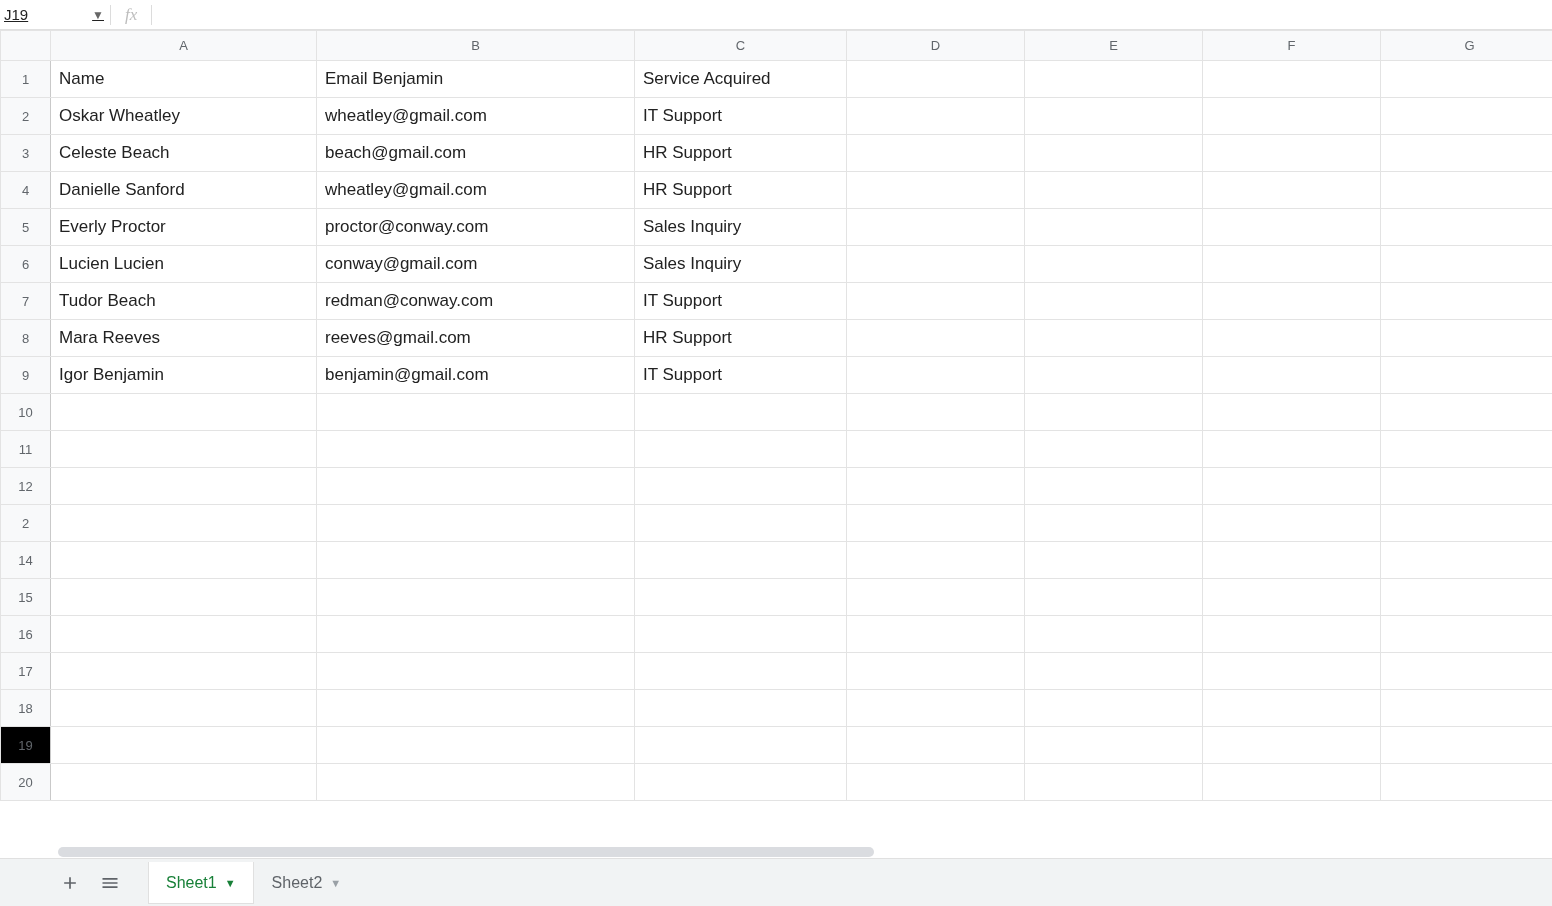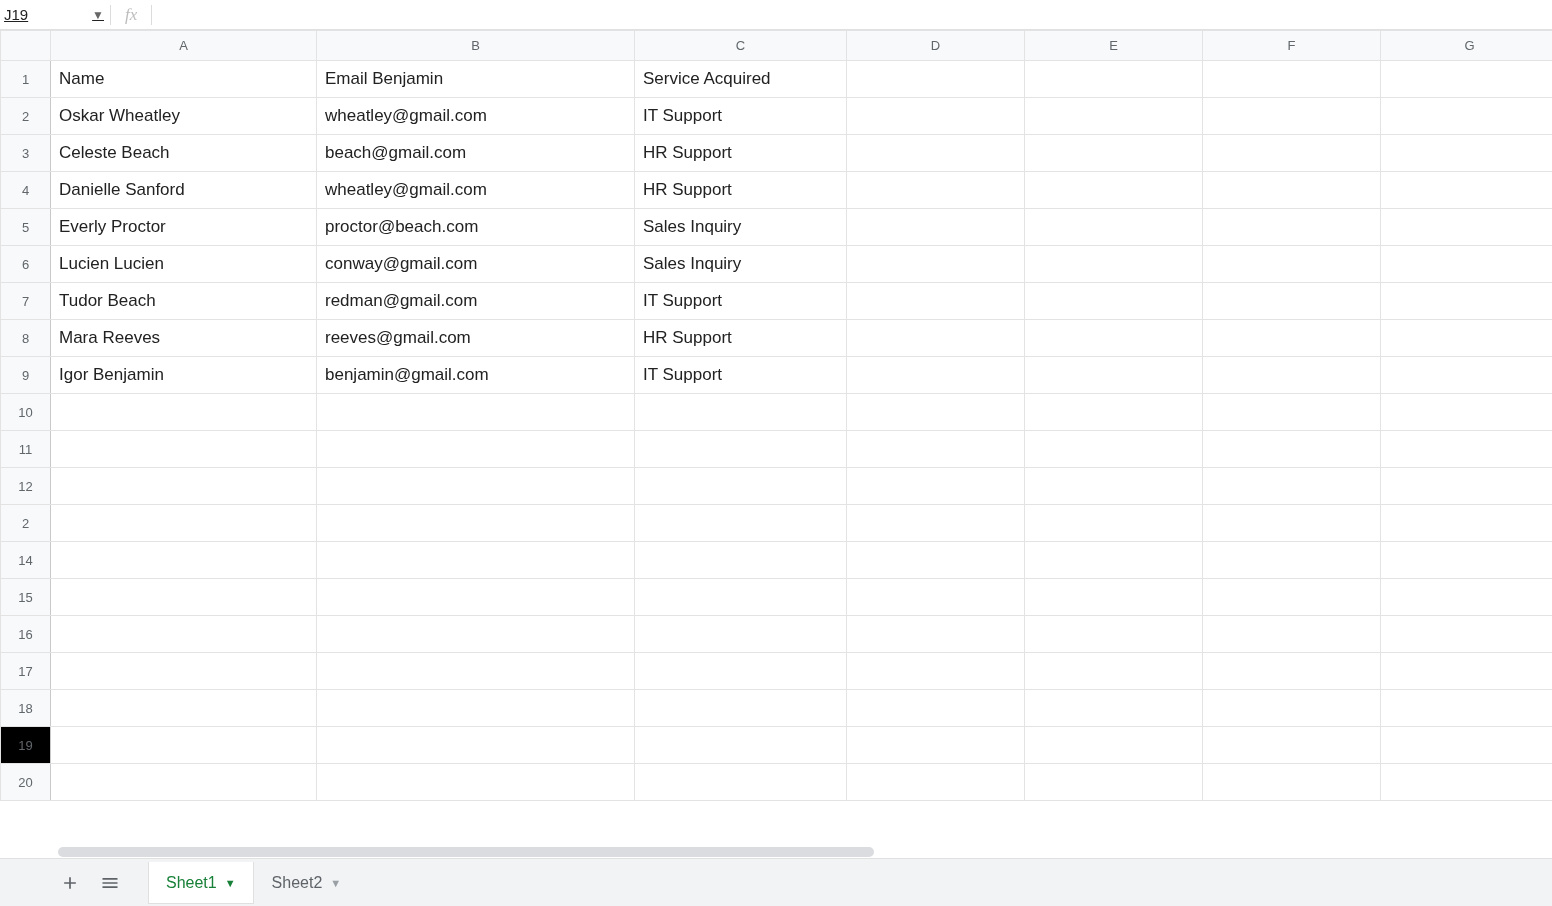--- a/index.html
+++ b/index.html
@@ -260,41 +260,41 @@
           <td class="cell c-B">wheatley@gmail.com</td>
           <td class="cell c-C">HR Support</td>
           <td class="cell c-D"></td>
           <td class="cell c-E"></td>
           <td class="cell c-F"></td>
           <td class="cell c-G"></td>
         </tr>
         <tr>
           <th class="row-head">5</th>
           <td class="cell c-A">Everly Proctor</td>
-          <td class="cell c-B">proctor@beach.com</td>
+          <td class="cell c-B">proctor@conway.com</td>
           <td class="cell c-C">Sales Inquiry</td>
           <td class="cell c-D"></td>
           <td class="cell c-E"></td>
           <td class="cell c-F"></td>
           <td class="cell c-G"></td>
         </tr>
         <tr>
           <th class="row-head">6</th>
           <td class="cell c-A">Lucien Lucien</td>
           <td class="cell c-B">conway@gmail.com</td>
           <td class="cell c-C">Sales Inquiry</td>
           <td class="cell c-D"></td>
           <td class="cell c-E"></td>
           <td class="cell c-F"></td>
           <td class="cell c-G"></td>
         </tr>
         <tr>
           <th class="row-head">7</th>
           <td class="cell c-A">Tudor Beach</td>
-          <td class="cell c-B">redman@gmail.com</td>
+          <td class="cell c-B">redman@conway.com</td>
           <td class="cell c-C">IT Support</td>
           <td class="cell c-D"></td>
           <td class="cell c-E"></td>
           <td class="cell c-F"></td>
           <td class="cell c-G"></td>
         </tr>
         <tr>
           <th class="row-head">8</th>
           <td class="cell c-A">Mara Reeves</td>
           <td class="cell c-B">reeves@gmail.com</td>

